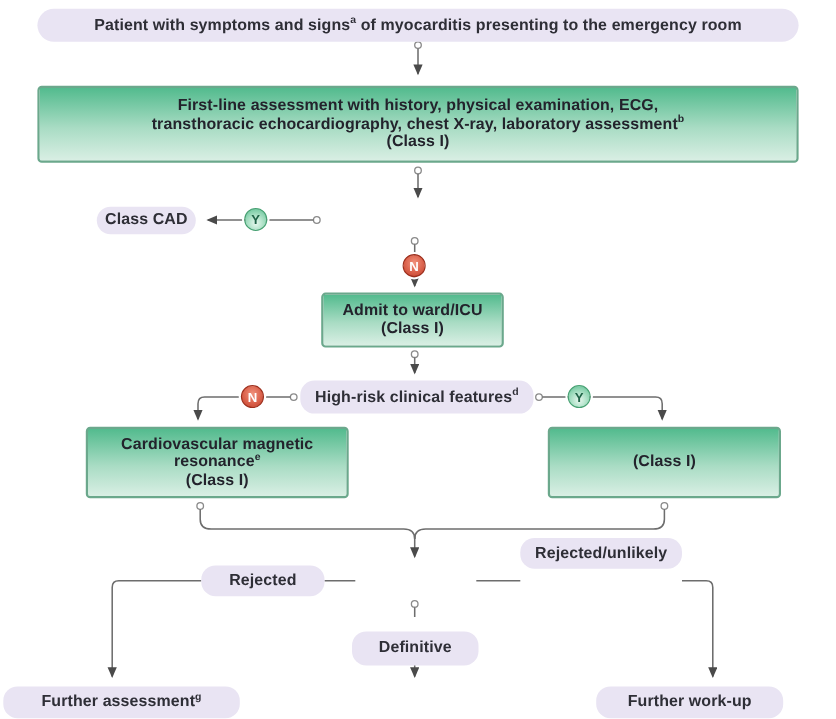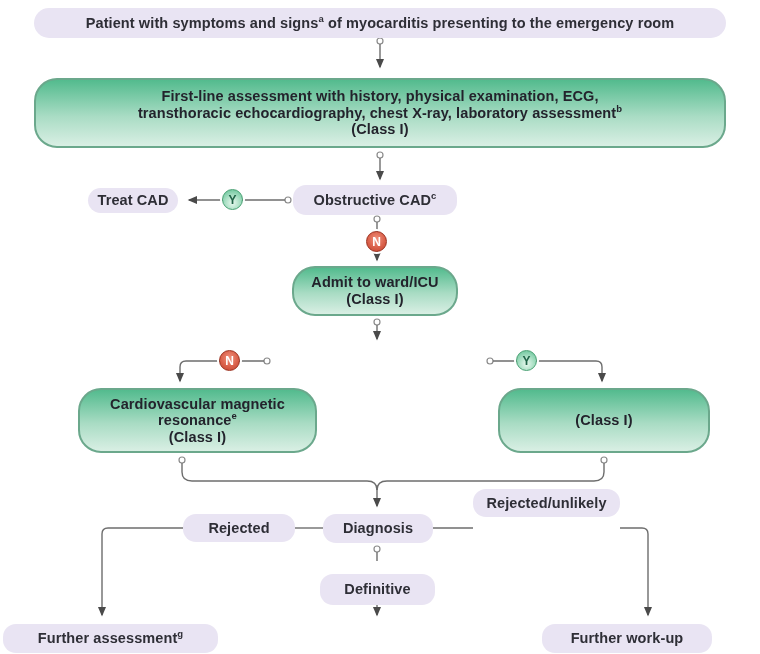--- a/index.html
+++ b/index.html
@@ -17,21 +17,21 @@
     position:absolute;z-index:2;display:flex;flex-direction:column;
     align-items:center;justify-content:center;text-align:center;
     font-size:14.5px;font-weight:600;letter-spacing:0.1px;
     box-sizing:border-box;padding:0 6px;
   }
   .lav{background:var(--lavender,#e9e4f3);border-radius:13px;}
   .pill{border-radius:15px;}
   .green{
     background:linear-gradient(180deg,var(--green_top,#53bb8e) 0%,var(--green_mid,#a9dcc4) 55%,var(--green_bottom,#d9efe4) 100%);
     border:2px solid var(--green_border,#6ba88c);
-    border-radius:23px;color:#23232c;
+    border-radius:4px;color:#23232c;
   }
   .line{line-height:1.14;}
   sup{font-size:9.5px;line-height:0;vertical-align:super;font-weight:600;}
   .badge{
     position:absolute;z-index:3;width:21px;height:21px;border-radius:50%;
     display:flex;align-items:center;justify-content:center;
     font-size:12px;font-weight:bold;box-shadow:0 0 0 2px #ffffff;
     box-sizing:border-box;
   }
   .badge.yes{
@@ -98,50 +98,47 @@
     <div class="line"><span>Patient with symptoms and signs</span><sup>a</sup><span> of myocarditis presenting to the emergency room</span></div>
   </div>
 
   <div class="node green" style="left:34px;top:78px;width:692px;height:70px;">
     <div class="line">First-line assessment with history, physical examination, ECG,</div>
     <div class="line"><span>transthoracic echocardiography, chest X-ray, laboratory assessment</span><sup>b</sup></div>
     <div class="line">(Class I)</div>
   </div>
 
   <div class="node lav" style="left:88px;top:188px;width:90px;height:25px;">
-    <div class="line">Treat CAD</div>
+    <div class="line">Class CAD</div>
   </div>
 
-  <div class="node lav" style="left:293px;top:185px;width:164px;height:30px;">
-    <div class="line"><span>Obstructive CAD</span><sup>c</sup></div>
-  </div>
 
   <div class="node green" style="left:292px;top:266px;width:166px;height:50px;">
     <div class="line">Admit to ward/ICU</div>
     <div class="line">(Class I)</div>
   </div>
 
+  <div class="node lav" style="left:273px;top:346px;width:212px;height:30px;">
+    <div class="line"><span>High-risk clinical features</span><sup>d</sup></div>
+  </div>
 
   <div class="node green" style="left:78px;top:388px;width:239px;height:65px;">
     <div class="line">Cardiovascular magnetic</div>
     <div class="line"><span>resonance</span><sup>e</sup></div>
     <div class="line">(Class I)</div>
   </div>
 
   <div class="node green" style="left:498px;top:388px;width:212px;height:65px;">
     <div class="line">(Class I)</div>
   </div>
 
   <div class="node lav" style="left:183px;top:514px;width:112px;height:28px;">
     <div class="line">Rejected</div>
   </div>
 
-  <div class="node lav" style="left:323px;top:514px;width:110px;height:29px;">
-    <div class="line">Diagnosis</div>
-  </div>
 
   <div class="node lav" style="left:473px;top:489px;width:147px;height:28px;">
     <div class="line">Rejected/unlikely</div>
   </div>
 
   <div class="node lav" style="left:320px;top:562px;width:115px;height:31px;margin-top:12px;">
     <div class="line">Definitive</div>
   </div>
 
   <div class="node lav" style="left:3px;top:624px;width:215px;height:29px;">

